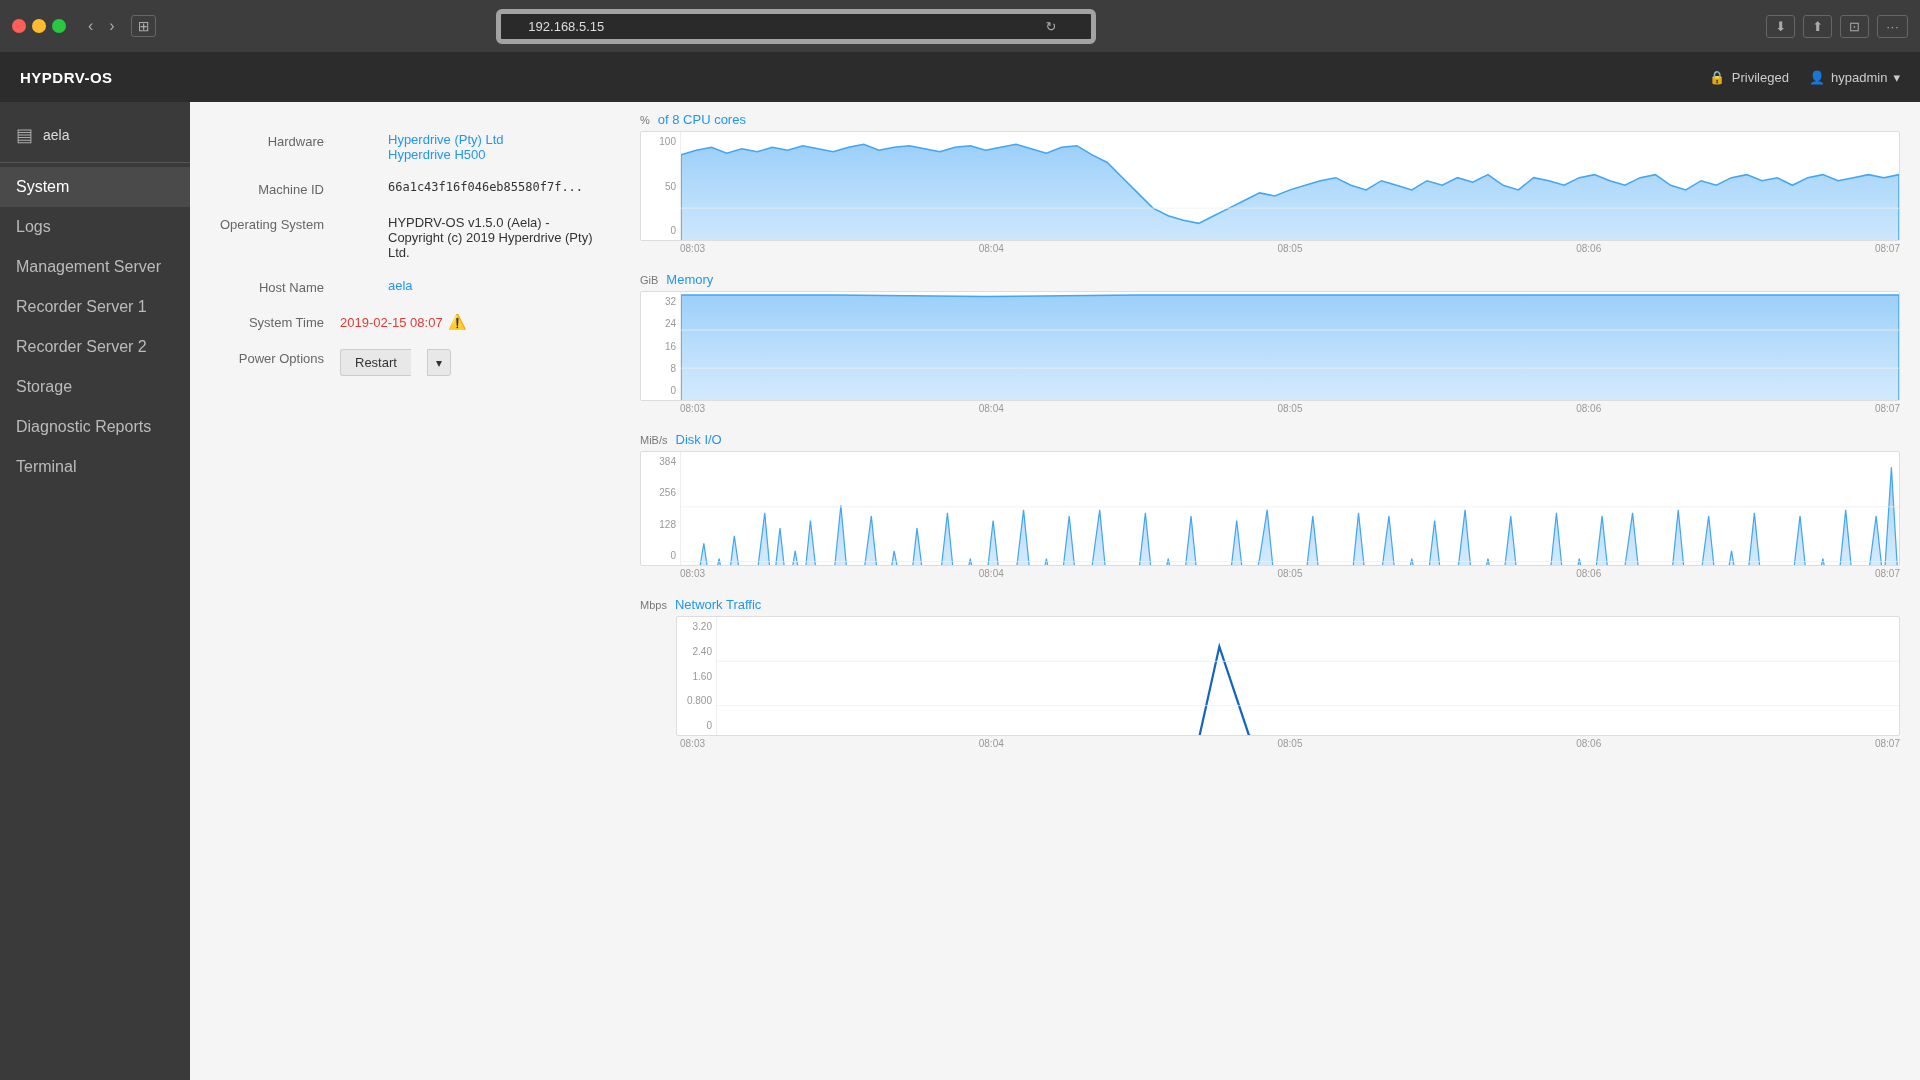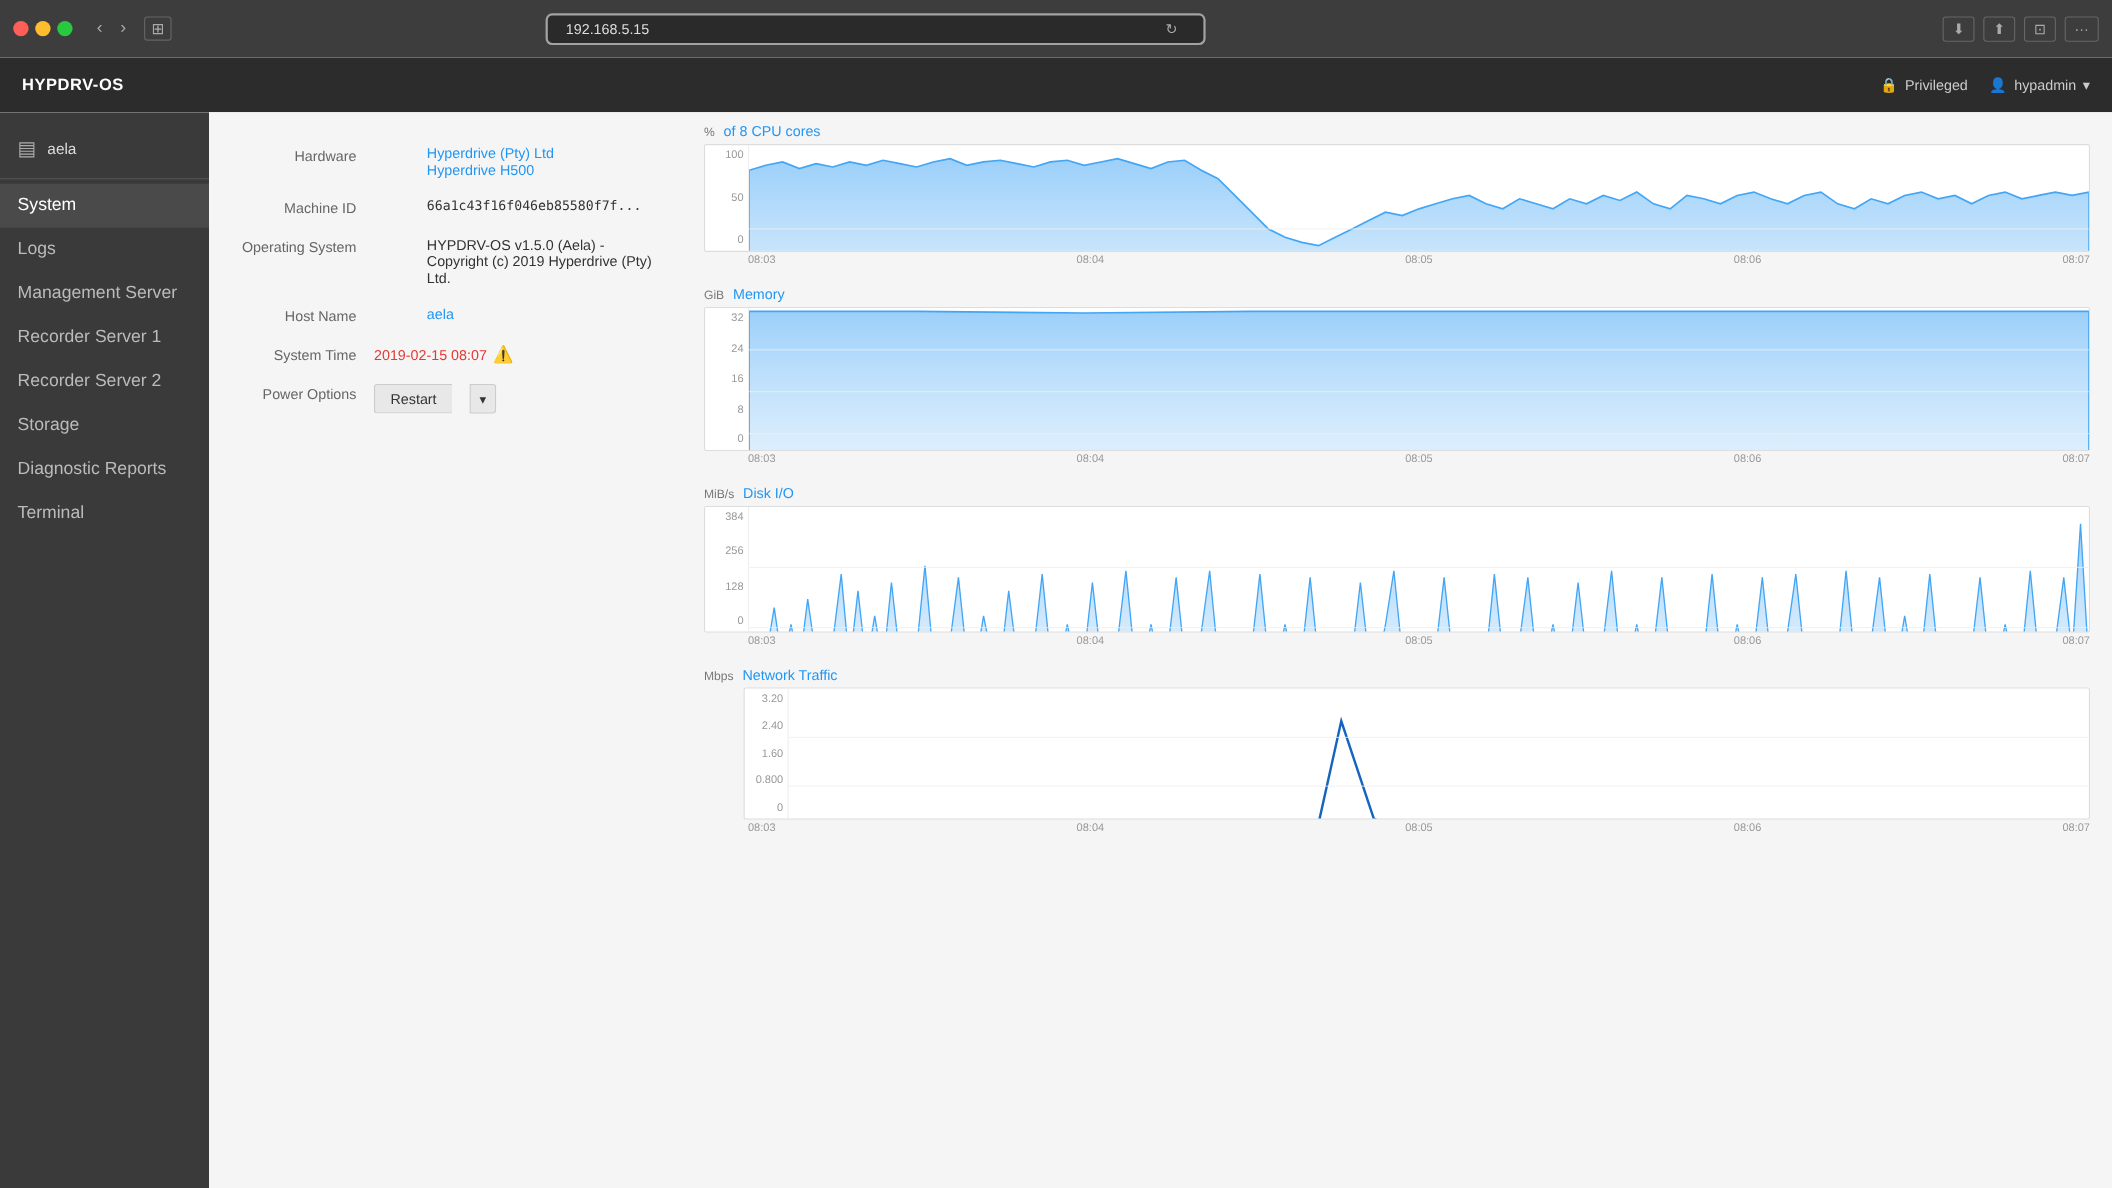--- a/index.html
+++ b/index.html
@@ -18,22 +18,22 @@
     .traffic-lights { display: flex; gap: 6px; }
     .tl { width: 14px; height: 14px; border-radius: 50%; }
     .tl-red { background: #ff5f57; }
     .tl-yellow { background: #febc2e; }
     .tl-green { background: #28c840; }
     .nav-buttons { display: flex; gap: 4px; margin-left: 6px; }
     .nav-btn { background: transparent; border: none; color: #aaa; cursor: pointer; font-size: 16px; padding: 2px 6px; }
     .sidebar-toggle { background: transparent; border: 1px solid #666; color: #aaa; cursor: pointer; font-size: 14px; padding: 2px 6px; border-radius: 3px; }
     .url-bar {
       flex: 1; max-width: 600px; margin: 0 auto;
-      background: #2a2a2a; border: 2px solid #a3a3a3; border-radius: 6px;
-      color: #ddd; font-size: 13px; padding: 5px 16px; text-align: center;
+      background: #2a2a2a; border: 5px solid #a3a3a3; border-radius: 6px;
+      color: #ddd; font-size: 13px; padding: 5px 27px; text-align: center;
       display: flex; align-items: center; justify-content: center; gap: 8px;
     }
     .url-refresh { margin-left: auto; margin-right: 8px; color: #aaa; cursor: pointer; }
     .browser-actions { display: flex; gap: 8px; margin-left: auto; }
     .br-btn { background: transparent; border: 1px solid #666; color: #aaa; cursor: pointer; padding: 3px 8px; border-radius: 3px; font-size: 13px; }
 
     
     .app { display: flex; flex-direction: column; flex: 1; overflow: hidden; }
     .app-header {
       background: #2c2c2c;
@@ -119,23 +119,23 @@
       text-align: right; border-right: 1px solid #eee;
     }
     .chart-body { flex: 1; position: relative; overflow: hidden; }
     .chart-xaxis {
       display: flex; justify-content: space-between;
       padding: 2px 0; font-size: 10px; color: #999; padding-left: 40px;
     }
     svg.chart-svg { width: 100%; display: block; }
 
     
-    .cpu-chart .chart-container { height: 98px; }
-    
-    .mem-chart .chart-container { height: 131px; }
+    .cpu-chart .chart-container { height: 110px; }
+    
+    .mem-chart .chart-container { height: 110px; }
     
     .disk-chart .chart-container { height: 115px; }
     
     .net-chart .chart-container { height: 120px; margin-left: 36px; }
   </style>
 </head>
 <body>
 
 <div class="browser-chrome">
   <div class="traffic-lights">

